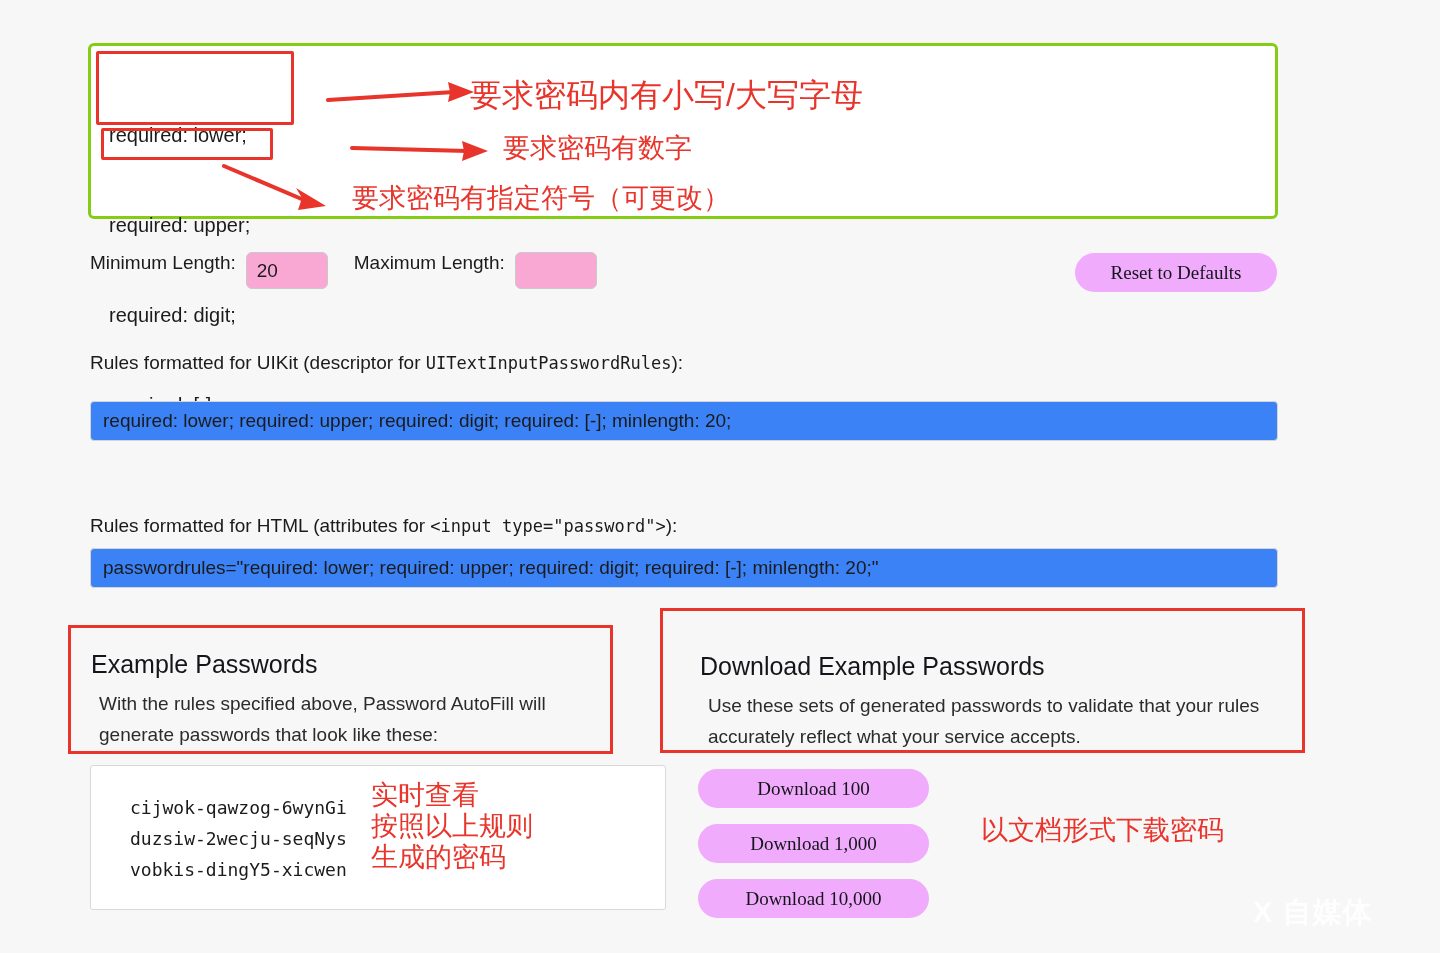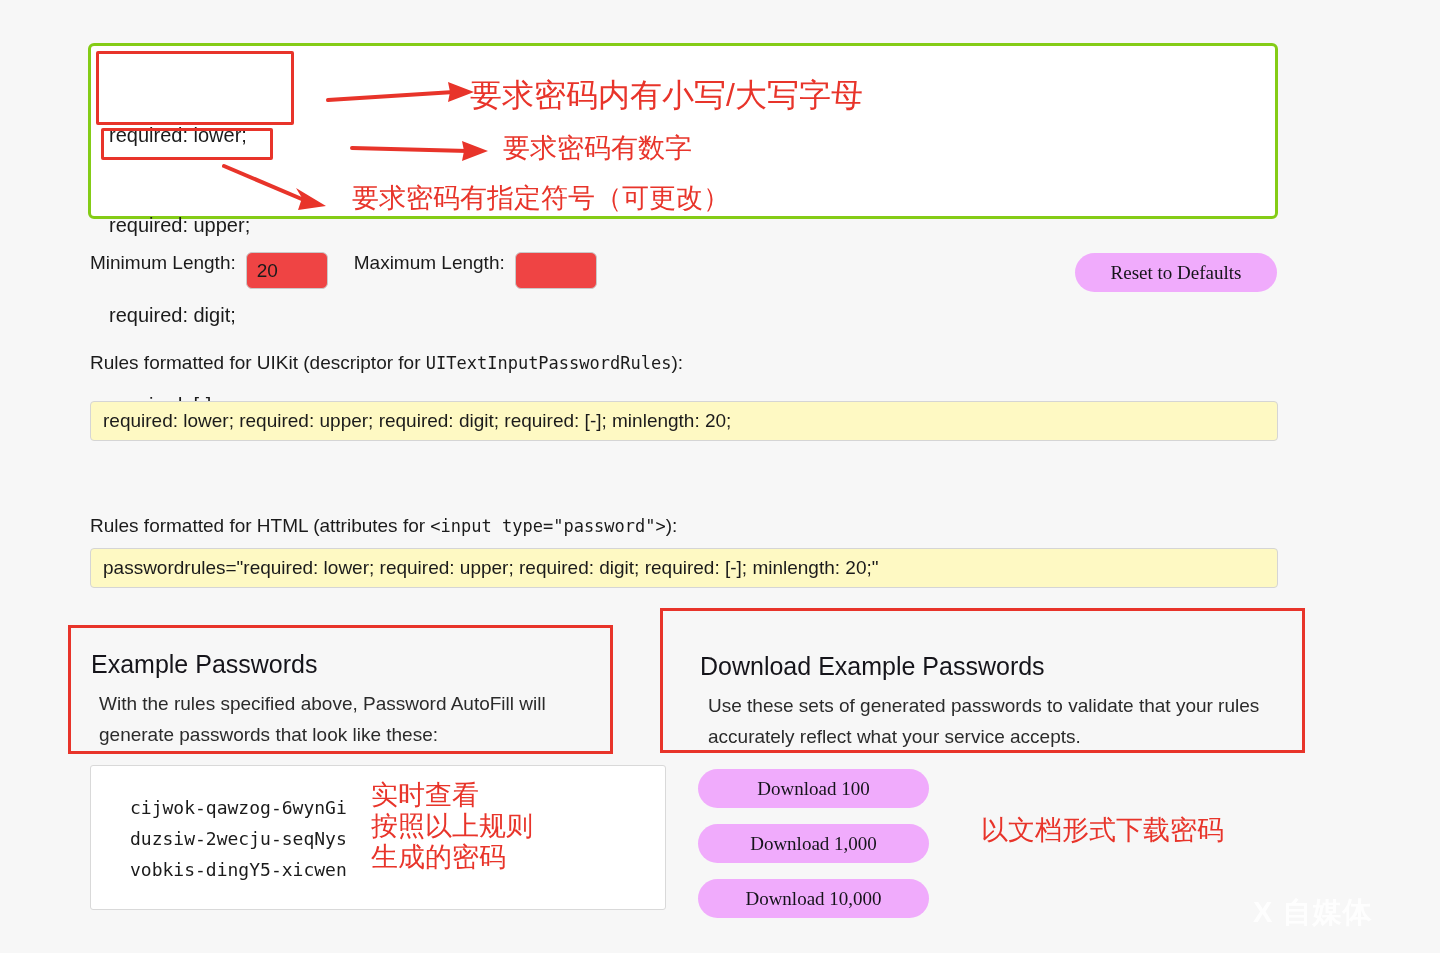--- a/index.html
+++ b/index.html
@@ -60,21 +60,21 @@
   .arrow-svg { position: absolute; pointer-events: none; }
 
   
   .len-row { position: absolute; left: 90px; top: 252px; display: flex; align-items: flex-start; }
   .len-label { font-size: 19px; color: #1b1b1b; }
   .len-input {
     margin-left: 10px;
     width: 82px; height: 37px;
     border: 1px solid #c9c9c9;
     border-radius: 6px;
-    background: #ef4444;
+    background: #f9a8d4;
     font-size: 19px;
     color: #1b1b1b;
     padding: 0 10px;
     font-family: "Liberation Sans", sans-serif;
   }
   .len-gap { width: 26px; }
 
   .btn-pill {
     background: #f0abfc;
     border: none;
@@ -98,21 +98,21 @@
     white-space: pre;
   }
   .mono { font-family: "DejaVu Sans Mono", "Liberation Mono", monospace; font-size: 17px; }
   #uikit-label { left: 90px; top: 352px; }
   #html-label  { left: 90px; top: 499px; margin-top: 16px; }
 
   .out-field {
     position: absolute;
     left: 90px;
     width: 1188px; height: 40px;
-    background: #fef9c3;
+    background: #3b82f6;
     border: 1px solid #d5d5d5;
     border-radius: 4px;
     display: flex; align-items: center;
     padding: 0 12px;
     font-size: 19px;
     color: #1b1b1b;
     white-space: pre;
     overflow: hidden;
   }
   #uikit-field { top: 401px; }

